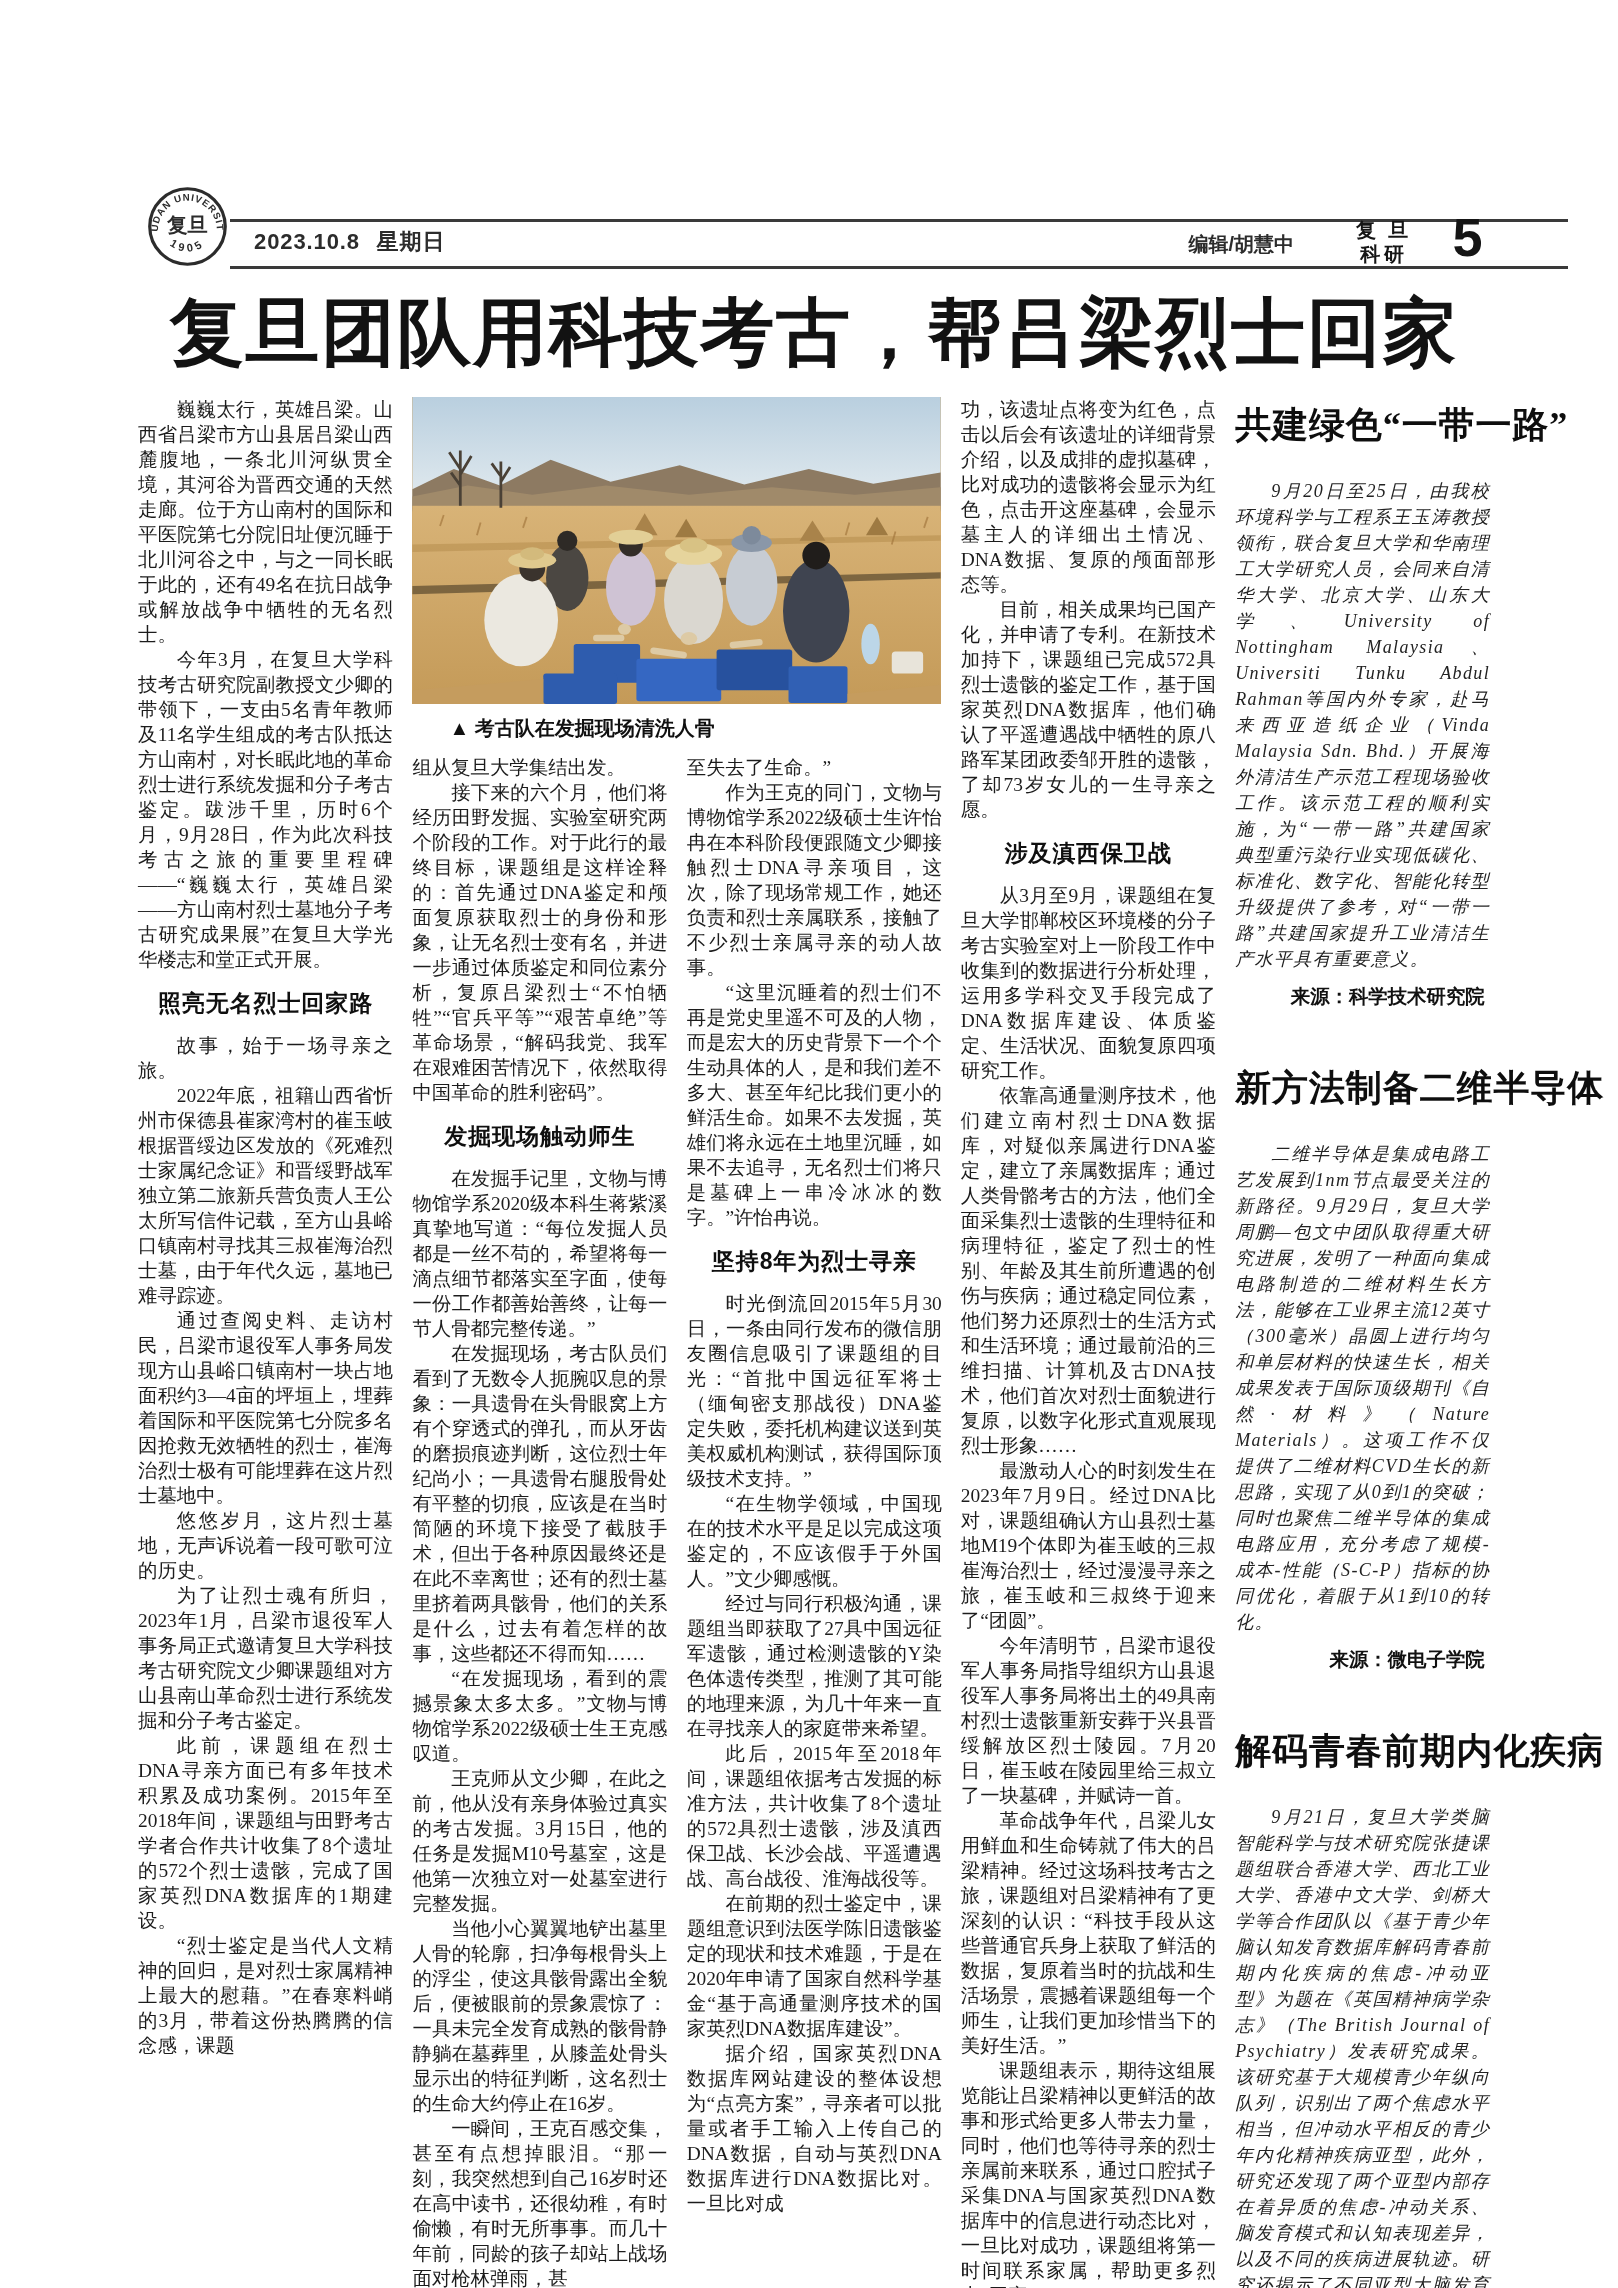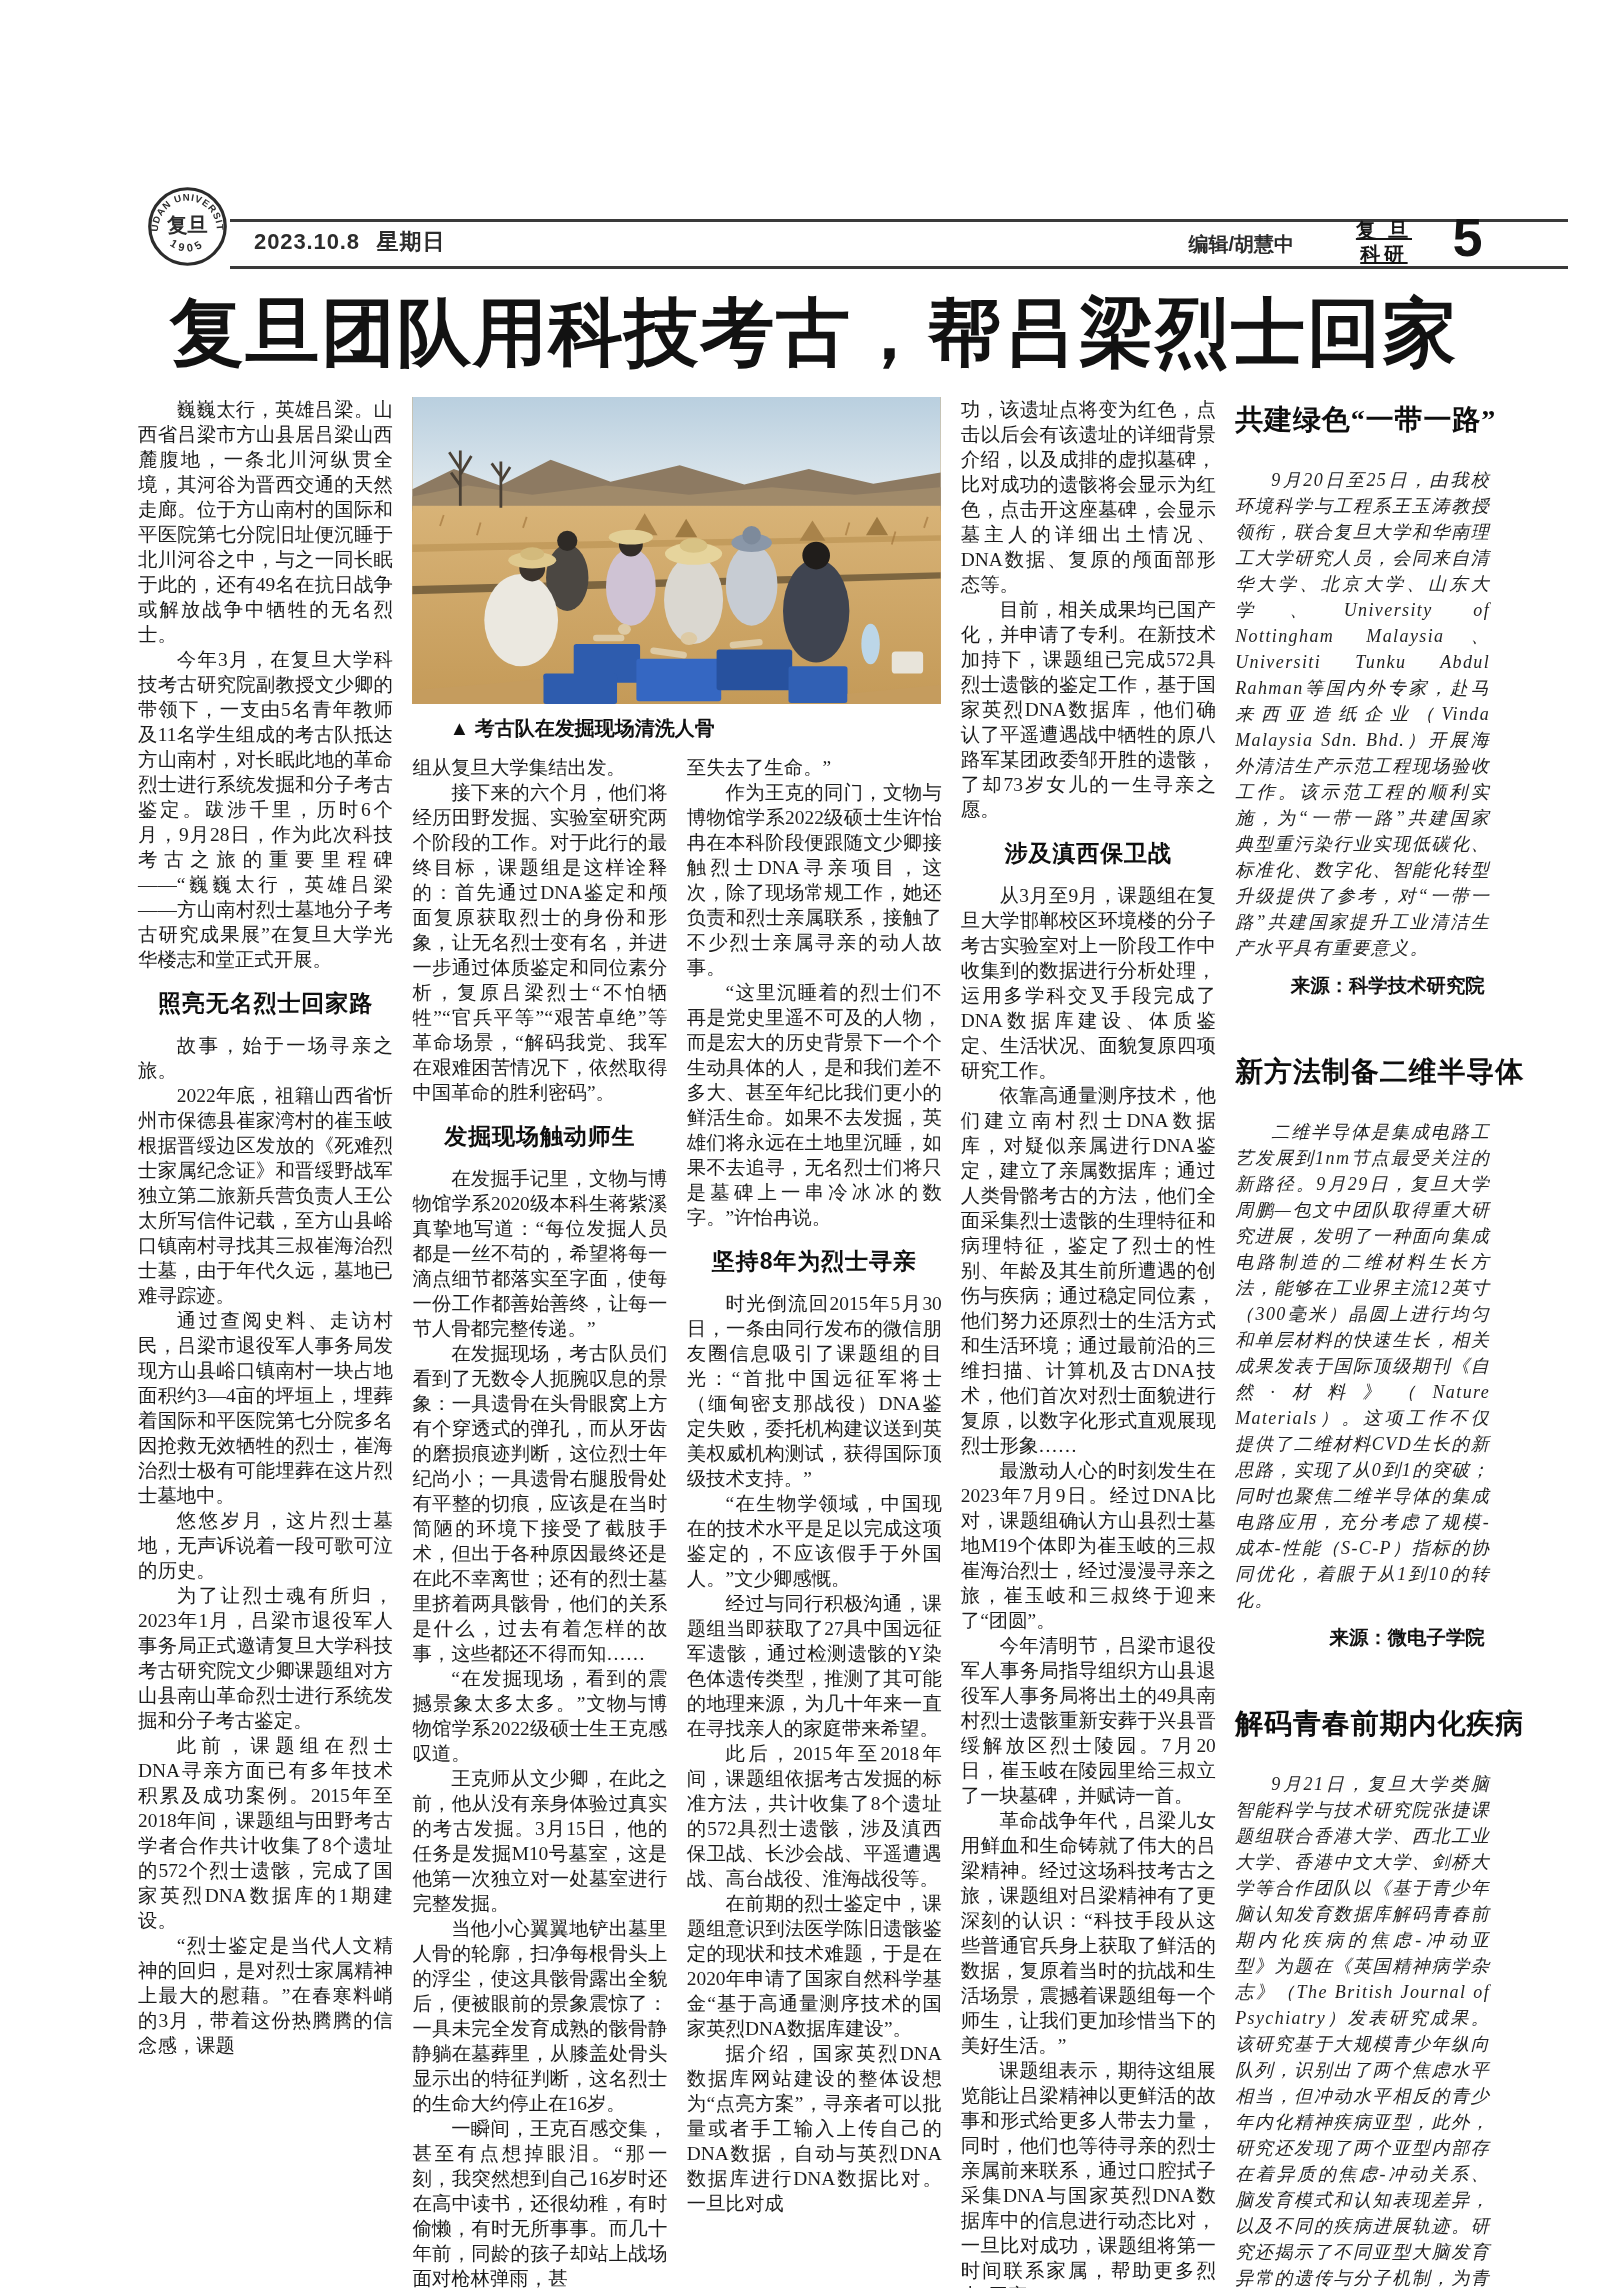--- a/index.html
+++ b/index.html
@@ -14,21 +14,21 @@
   .rule{position:absolute;left:92px;width:1338px;height:2.8px;background:#3a3a3a;}
   .rule-top{top:219px;}
   .rule-bottom{top:266px;}
   .logo{position:absolute;left:9.2px;top:186px;width:81px;height:81px;}
   .date-line{position:absolute;left:116px;top:227px;font-family:"Liberation Sans","DejaVu Sans",sans-serif;
     font-weight:700;font-size:22px;color:#2c2c2c;letter-spacing:0.9px;}
   .date-line .weekday{margin-left:16.6px;}
   .editor{position:absolute;right:196px;top:231px;font-family:"Liberation Sans","DejaVu Sans",sans-serif;
     font-weight:700;font-size:20px;color:#2c2c2c;}
   .section-block{position:absolute;right:78px;top:218px;text-align:center;font-weight:700;
-    font-size:20px;line-height:24px;color:#151515;letter-spacing:3.7px;text-decoration:underline;}
+    font-size:20px;line-height:24px;color:#151515;letter-spacing:3.7px;}
   .page-number{position:absolute;right:7.4px;top:210px;font-family:"Liberation Sans","DejaVu Sans",sans-serif;
     font-weight:900;font-size:54px;line-height:54px;color:#151515;}
   
   .headline{
     margin:5.5px 0 0 0;text-align:center;font-family:"Liberation Sans","DejaVu Sans",sans-serif;
     font-weight:900;font-size:74px;line-height:100px;letter-spacing:1.8px;color:#121212;white-space:nowrap;
   }
   
   .content{display:flex;gap:19.4px;margin-top:14.8px;align-items:flex-start;}
   .col{flex:0 0 255px;width:255px;}
@@ -40,21 +40,21 @@
     font-weight:700;font-size:23px;color:#0f0f0f;letter-spacing:0.9px;}
   .byline{margin:7.4px 9.2px 0 0;text-align:right;font-family:"Liberation Sans","DejaVu Sans",sans-serif;
     font-weight:700;font-size:19.4px;line-height:28px;color:#111;}
   
   .photo-frame{width:529px;height:307px;overflow:hidden;background:#cfa76a;}
   .photo-frame svg{display:block;}
   .caption{margin:11px 0 13px 0;padding-left:37px;font-family:"Liberation Sans","DejaVu Sans",sans-serif;
     font-weight:700;font-size:20px;color:#101010;}
   
   .sb-article{margin-bottom:54px;}
-  .sb-title{margin:3.7px 0 28px 0;text-align:right;font-weight:900;font-size:28px;letter-spacing:0.9px;color:#0e0e0e;
+  .sb-title{margin:3.7px 0 28px 0;text-align:right;font-weight:900;font-size:36px;letter-spacing:0.9px;color:#0e0e0e;
     font-family:"Liberation Serif","DejaVu Serif",serif;white-space:nowrap;}
   .sb-para{margin:0;font-style:italic;font-size:18px;line-height:26px;letter-spacing:1.4px;
     text-align:justify;text-indent:2em;color:#222;}
   .source{margin:11px 5.5px 0 0;text-align:right;font-family:"Liberation Sans","DejaVu Sans",sans-serif;
     font-weight:700;font-size:19.4px;color:#111;}
 </style>
 </head>
 <body>
 
 <div class="page">

